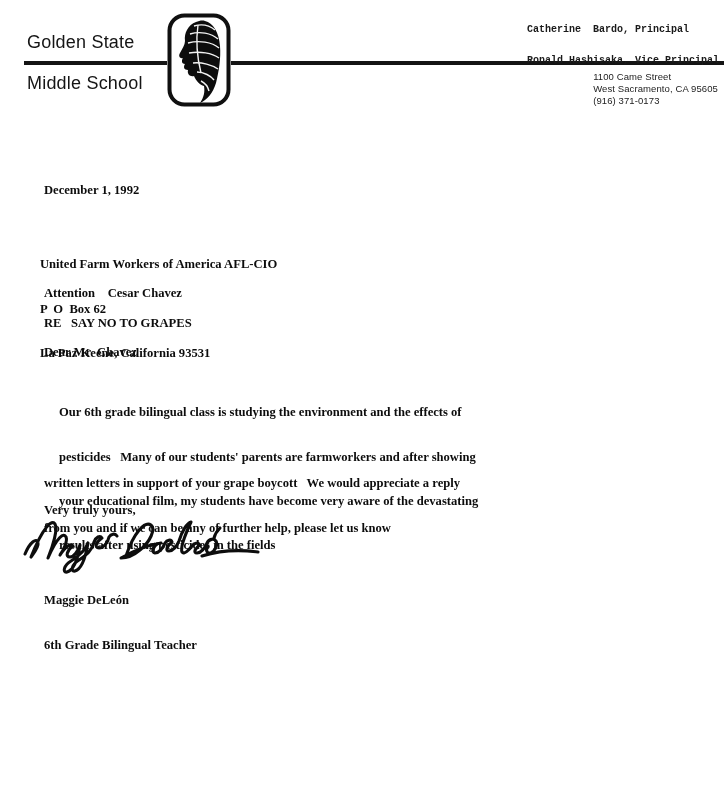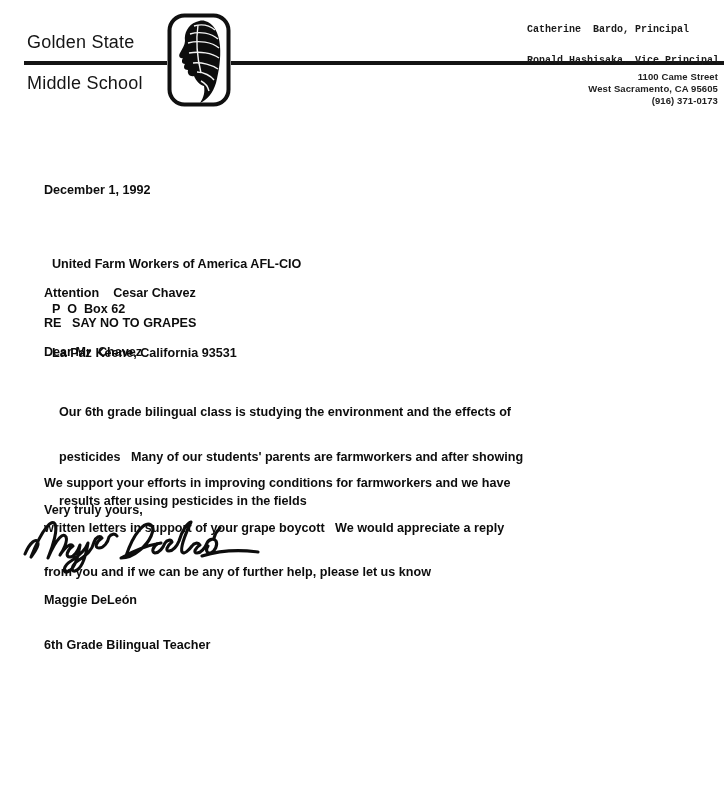--- a/index.html
+++ b/index.html
@@ -32,37 +32,36 @@
   .principals {
     right:5px; top:22px;
     text-align:left;
     font-family:"Liberation Mono", monospace;
     font-weight:bold; font-size:10px; line-height:15.5px;
     white-space:pre;
     color:#1a1a1a;
   }
   .hq-address {
     right:6px; top:71px;
-    text-align:right;
-    font-weight:bold; font-size:9.5px; line-height:12px;
+    font-weight:normal; font-size:9.5px; line-height:12px;
     color:#222;
     letter-spacing:0.1px;
   }
 
   
   .tw {
-    font-family:Liberation Sans, sans-serif;
+    font-family:Liberation Serif, serif;
     font-weight:bold;
     font-size:12.6px;
     line-height:14.7px;
     white-space:pre;
     color:#0d0d0d;
   }
   .b-date      { left:44px; top:183px; }
-  .b-recipient { left:52px; top:228px; }
+  .b-recipient { left:40px; top:228px; }
   .b-attn      { left:44px; top:286px; }
   .b-re        { left:44px; top:316px;text-align:right; }
   .b-salute    { left:44px; top:345px; }
   .b-p1        { left:59px; top:376px; }
   .b-p2        { left:44px; top:447px; }
   .b-close     { left:44px; top:503px; }
   .b-sig       { left:22px; top:515px; width:244px; height:60px; }
   .b-name      { left:44px; top:564px; }
 </style>
 </head>
@@ -106,25 +105,25 @@
   <div>La Paz Keene, California 93531</div>
 </div>
 
 <div class="abs tw b-attn">Attention    Cesar Chavez</div>
 <div class="abs tw b-re">RE   SAY NO TO GRAPES</div>
 <div class="abs tw b-salute">Dear Mr  Chavez</div>
 
 <div class="abs tw b-p1">
   <div>Our 6th grade bilingual class is studying the environment and the effects of</div>
   <div>pesticides   Many of our students' parents are farmworkers and after showing</div>
+  <div>your educational film, my students have become very aware of the devastating</div>
   <div>results after using pesticides in the fields</div>
 </div>
 
 <div class="abs tw b-p2">
-  <div>We support your efforts in improving conditions for farmworkers and we have</div>
   <div>written letters in support of your grape boycott   We would appreciate a reply</div>
   <div>from you and if we can be any of further help, please let us know</div>
 </div>
 
 <div class="abs tw b-close">Very truly yours,</div>
 
 <div class="abs b-sig">
   <svg width="244" height="60" viewBox="0 0 244 60" xmlns="http://www.w3.org/2000/svg">
     <g fill="none" stroke="#0d0d0d" stroke-width="3.1" stroke-linecap="round" stroke-linejoin="round">
       <path d="M3,39 C8,27 15,22 16,28 C17,32 12,38 9,42 C21,12 30,4 33,9 C36,14 31,31 26,43 C35,22 42,17 44,22 C46,26 41,36 38,40 C44,31 49,28 51,31 C45,35 43,42 48,42 C52,42 56,36 58,30 C56,43 52,55 45,57 C40,58 42,50 49,46 C57,41 63,36 66,28 C64,40 60,54 53,56 C48,57 50,49 57,45 C64,40 70,36 72,27 C74,22 78,20 80,23 C74,27 72,33 77,33 C82,33 86,27 87,22 C89,19 93,18 95,21"></path>

